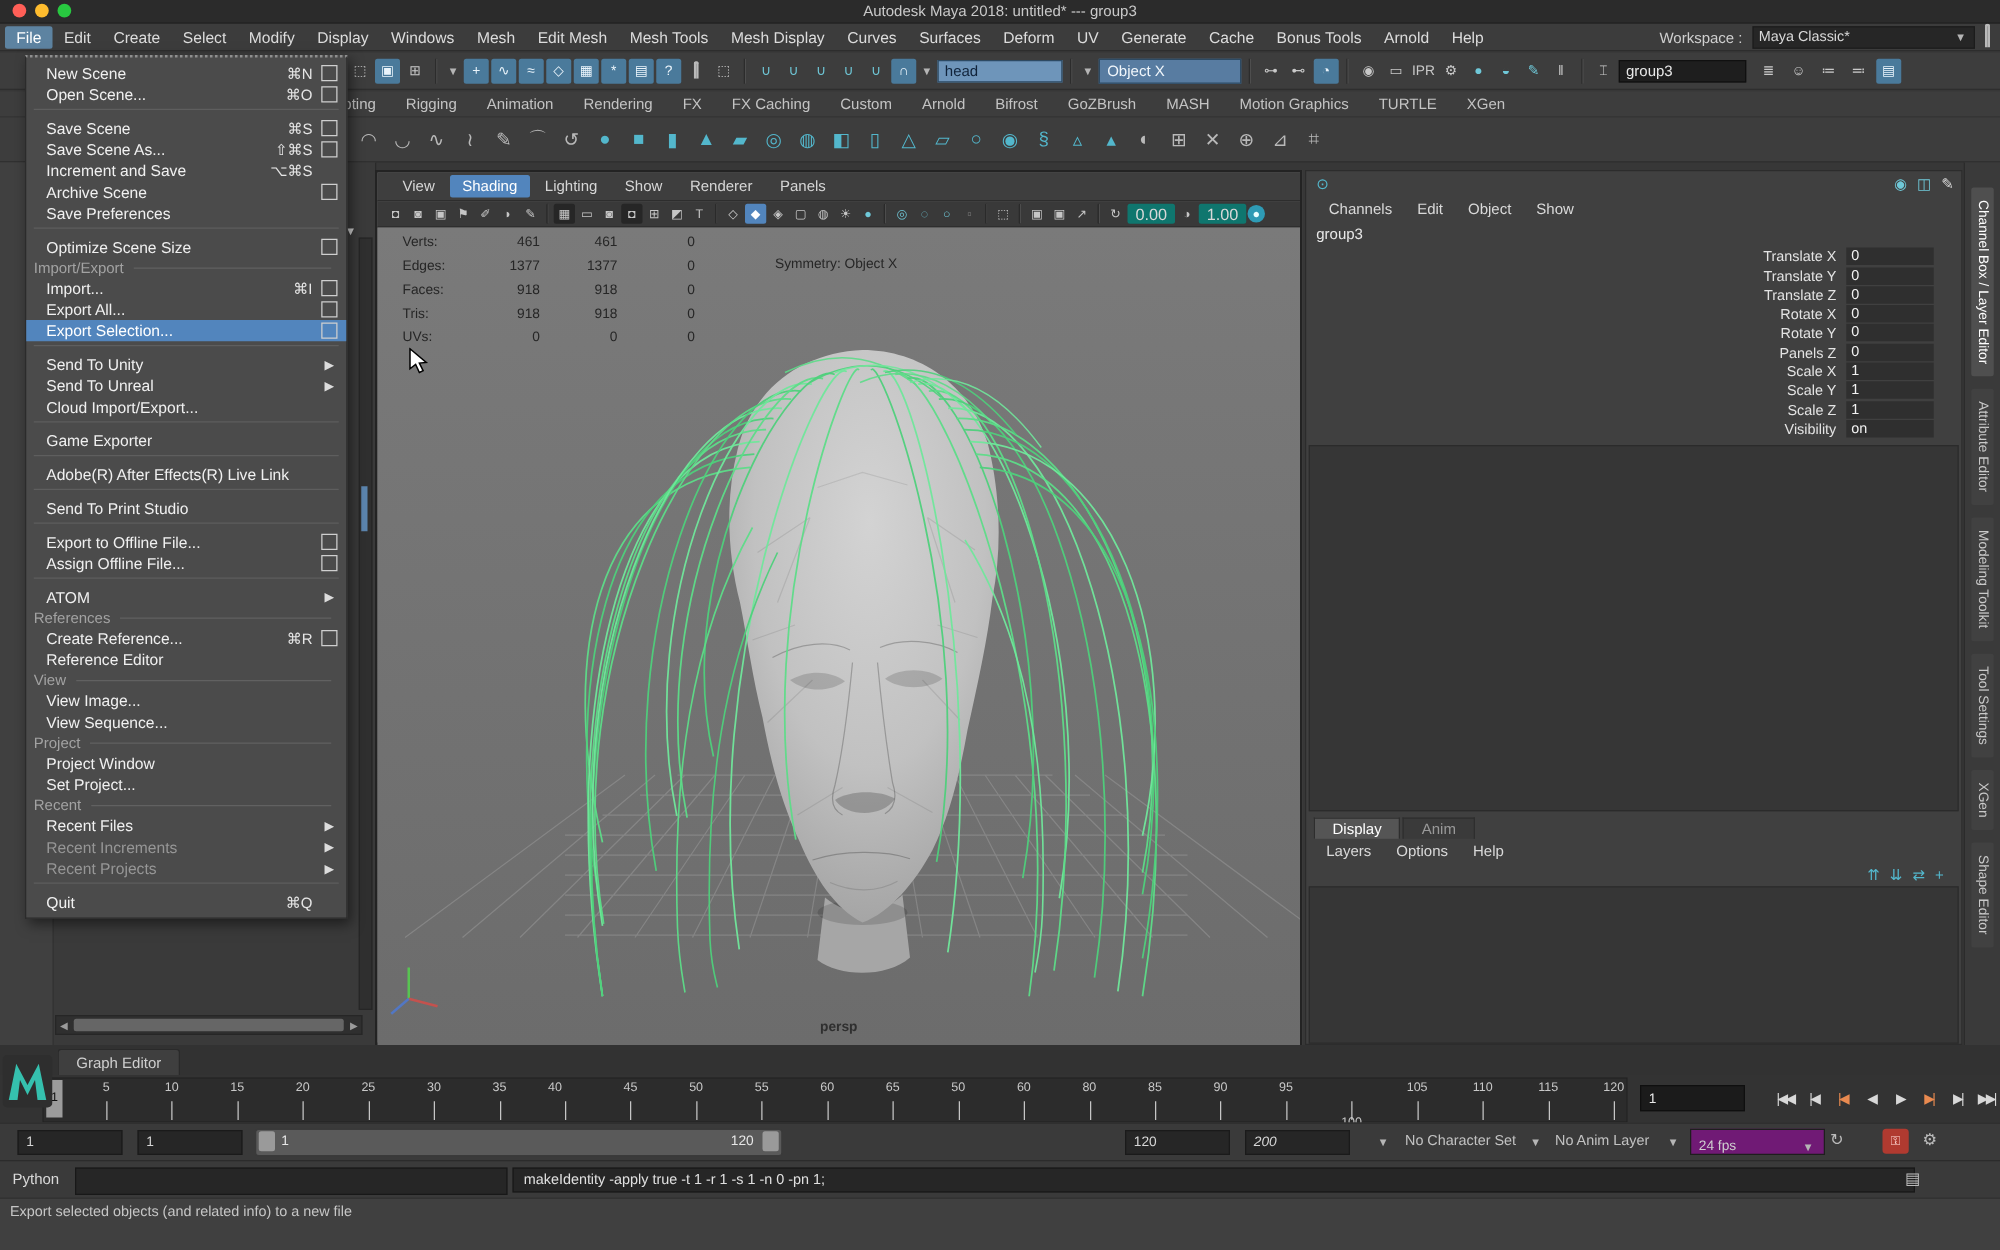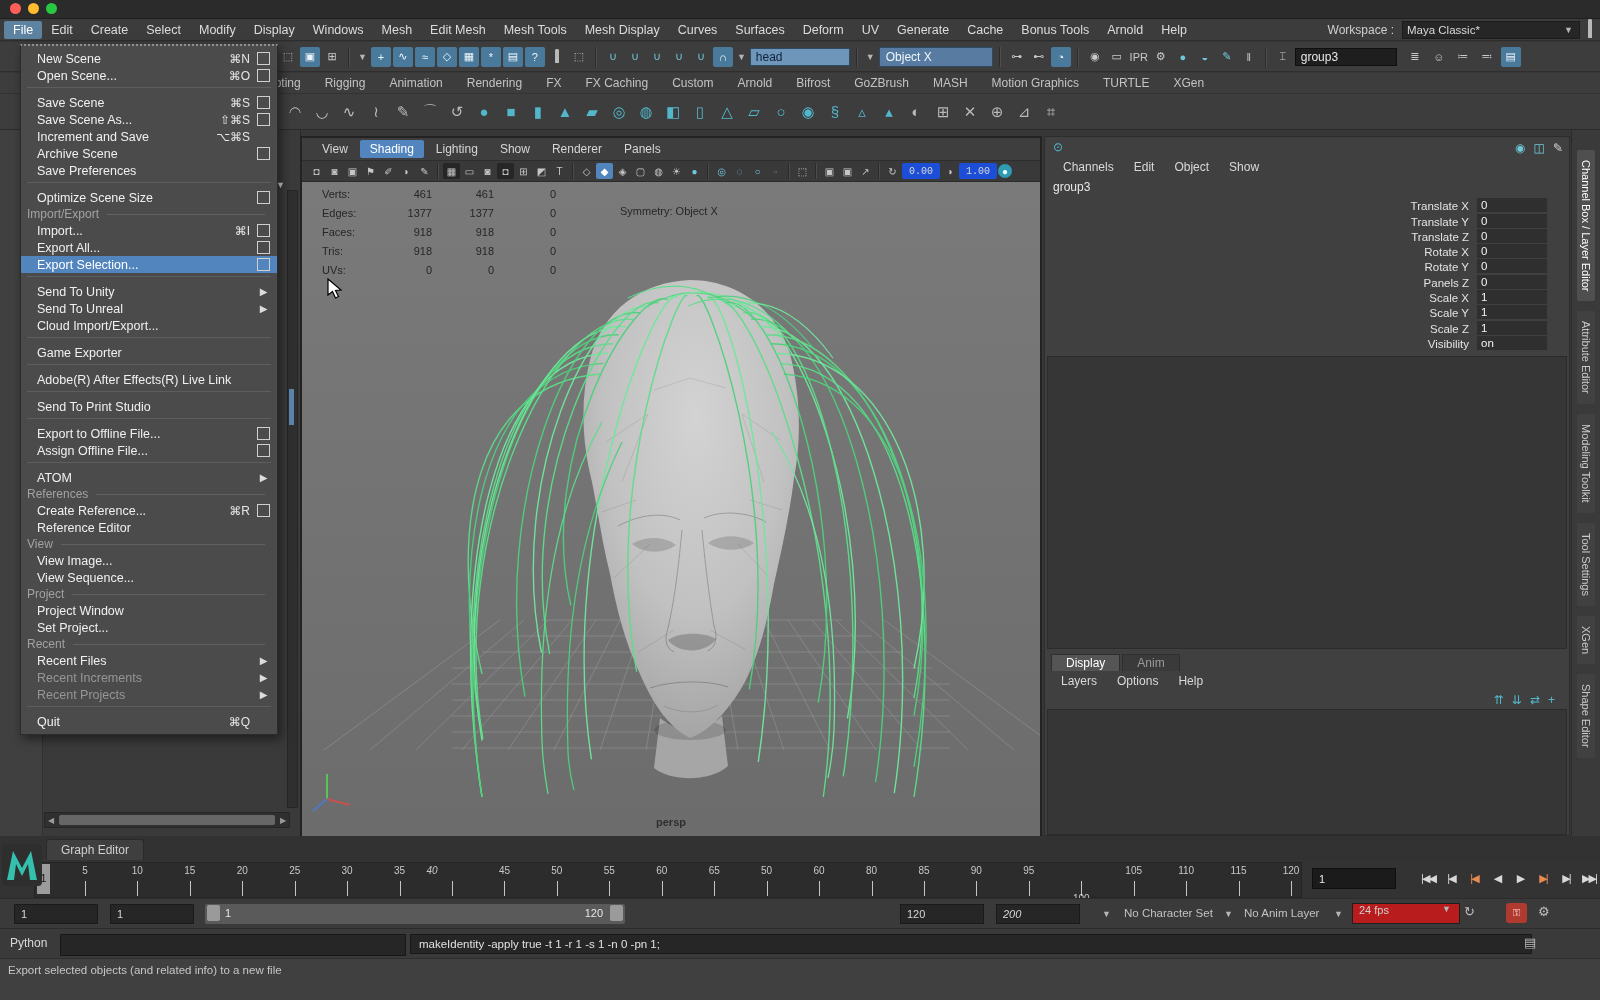--- a/index.html
+++ b/index.html
@@ -56,21 +56,21 @@
   #vp-menus{height:22px;background:#3e3e3e;display:flex;align-items:center;gap:2px;padding-left:10px;border-bottom:1px solid #2d2d2d;}
   .vpm{color:#d6d6d6;font-size:12px;padding:2px 10px;border-radius:2px;}
   .vpm.active{background:#5285bd;color:#fff;}
   #vp-toolbar{height:20px;background:#393939;display:flex;align-items:center;gap:1px;padding:0 6px;border-bottom:1px solid #2b2b2b;}
   .vpi{width:17px;height:16px;display:flex;align-items:center;justify-content:center;font-size:10px;color:#c6c6c6;border-radius:2px;flex:0 0 auto;}
   .vpi.teal{color:#6fc8d8;}
   .vpi.pressed{background:#262626;}
   .vpi.bluebg{background:#5285bd;color:#fff;}
   .vpi.dim{opacity:.45;}
   .vpi.vdiv{width:1px;height:16px;background:#2a2a2a;border-right:1px solid #4c4c4c;margin:0 3px;}
-  .vpi.field{width:38px;background:#1d4ed8;color:#d8d8d8;font-size:10px;font-family:Liberation Mono, monospace;}
+  .vpi.field{width:38px;background:#0f766e;color:#d8d8d8;font-size:13px;}
   .vpi.tealround{background:#2e9bb5;border-radius:50%;width:14px;height:14px;color:#eaffff;}
   #vp-canvas{position:relative;width:100%;height:654px;background:linear-gradient(#7a7a7a,#6c6c6c);overflow:hidden;}
   #vpsvg{position:absolute;left:0;top:0;}
   
   .hud-row{position:absolute;font-size:11px;color:#262626;}
   .hud-label{position:absolute;left:20px;width:60px;}
   .hud-a{position:absolute;left:60px;width:70px;text-align:right;}
   .hud-b{position:absolute;left:122px;width:70px;text-align:right;}
   .hud-c{position:absolute;left:184px;width:70px;text-align:right;}
   #hud-sym{position:absolute;left:318px;top:23px;font-size:11px;color:#262626;}
@@ -124,21 +124,21 @@
   #pb-f1{position:absolute;left:14px;width:70px;}
   #pb-f2{position:absolute;left:110px;width:70px;}
   #rangeslider{position:absolute;left:204px;width:420px;height:20px;background:#5a5a5a;border-radius:3px;border:1px solid #3a3a3a;}
   .rs-handle{position:absolute;top:1px;width:13px;height:16px;background:#9a9a9a;border-radius:2px;}
   #rs-l{left:2px;} #rs-r{right:2px;}
   #rs-start{position:absolute;left:20px;top:3px;font-size:11px;color:#e6e6e6;}
   #rs-end{position:absolute;right:22px;top:3px;font-size:11px;color:#e6e6e6;}
   #pb-f3{position:absolute;left:900px;width:70px;}
   #pb-f4{position:absolute;left:996px;width:70px;font-style:italic;}
   .pb-text{position:absolute;font-size:11.5px;color:#c2c2c2;top:8px;}
-  #fps-box{position:absolute;left:1352px;top:4px;width:94px;height:19px;background:#b91c1c;border:1px solid #1e1e1e;color:#cfcfcf;font-size:11px;display:flex;align-items:flex-start;justify-content:space-between;padding:0 6px;}
+  #fps-box{position:absolute;left:1352px;top:4px;width:94px;height:19px;background:#701a75;border:1px solid #1e1e1e;color:#cfcfcf;font-size:11px;display:flex;align-items:flex-end;justify-content:space-between;padding:0 6px;}
   .pb-icon{position:absolute;top:5px;font-size:13px;color:#bbb;}
   #autokey{position:absolute;left:1506px;top:4px;width:21px;height:20px;background:#b03a30;border-radius:3px;color:#ffd9d4;font-size:10px;display:flex;align-items:center;justify-content:center;}
 
   
   #commandline{left:0;top:928px;width:1600px;height:30px;background:#3a3a3a;border-top:1px solid #2b2b2b;}
   #cl-label{position:absolute;left:10px;top:7px;font-size:12px;color:#d9d9d9;}
   #cl-input{position:absolute;left:60px;top:5px;width:340px;height:18px;background:#262626;border:1px solid #181818;}
   #cl-output{position:absolute;left:410px;top:5px;width:1104px;height:18px;background:#262626;border:1px solid #181818;color:#e0e0e0;font-size:11.5px;line-height:18px;padding:0 8px;white-space:nowrap;overflow:hidden;}
   #cl-icon{position:absolute;left:1524px;top:6px;color:#bbb;font-size:13px;}
   #helpline{left:0;top:958px;width:1600px;height:42px;background:#404040;border-top:1px solid #2e2e2e;}
@@ -164,20 +164,21 @@
 
   #cursor{left:326px;top:278px;z-index:100;}
 </style>
 </head>
 <body>
 
 <div class="abs" id="titlebar">
   <span class="tl-dot" style="left:10px;background:#ff5f57"></span>
   <span class="tl-dot" style="left:28px;background:#febc2e"></span>
   <span class="tl-dot" style="left:46px;background:#28c840"></span>
+  <span id="title-text">Autodesk Maya 2018: untitled*  ---  group3</span>
 </div>
 
 <div class="abs" id="menubar">
 
 <span class="mb-item active">File</span>
     <span class="mb-item">Edit</span>
     <span class="mb-item">Create</span>
     <span class="mb-item">Select</span>
     <span class="mb-item">Modify</span>
     <span class="mb-item">Display</span>
@@ -603,21 +604,21 @@
       <div class="tl-num" style="left: 140.824px;">15</div>
       <div class="tl-tick" style="left: 154.824px;"></div>
       <div class="tl-num" style="left: 193.261px;">20</div>
       <div class="tl-tick" style="left: 207.261px;"></div>
       <div class="tl-num" style="left: 245.697px;">25</div>
       <div class="tl-tick" style="left: 259.697px;"></div>
       <div class="tl-num" style="left: 298.134px;">30</div>
       <div class="tl-tick" style="left: 312.134px;"></div>
       <div class="tl-num" style="left: 350.571px;">35</div>
       <div class="tl-tick" style="left: 364.571px;"></div>
-      <div class="tl-num" style="left: 383px; font-style: italic;">40</div>
+      <div class="tl-num" style="left: 395px;">40</div>
       <div class="tl-tick" style="left: 417.008px;"></div>
       <div class="tl-num" style="left: 455.445px;">45</div>
       <div class="tl-tick" style="left: 469.445px;"></div>
       <div class="tl-num" style="left: 507.882px;">50</div>
       <div class="tl-tick" style="left: 521.882px;"></div>
       <div class="tl-num" style="left: 560.319px;">55</div>
       <div class="tl-tick" style="left: 574.319px;"></div>
       <div class="tl-num" style="left: 612.756px;">60</div>
       <div class="tl-tick" style="left: 626.756px;"></div>
       <div class="tl-num" style="left: 665.193px;">65</div>

